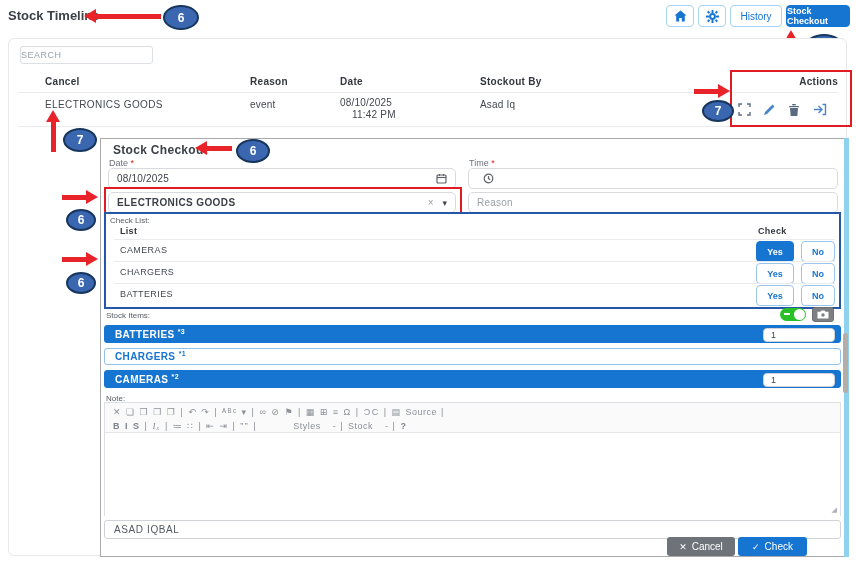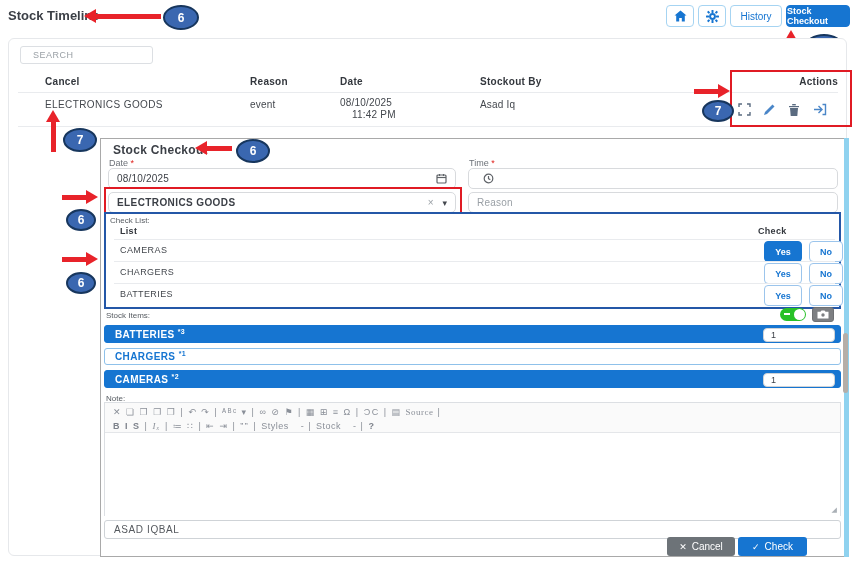--- a/index.html
+++ b/index.html
@@ -16,41 +16,41 @@
   .badge { background:#3a67b0; border:2px solid #17365d; border-radius:50%; color:#fff; font-weight:bold; font-size:12px; display:flex; align-items:center; justify-content:center; }
   .tail { background:#e8232a; }
   .head { width:0; height:0; }
   .head.left  { border-top:7px solid transparent; border-bottom:7px solid transparent; border-right:12px solid #e8232a; }
   .head.right { border-top:7px solid transparent; border-bottom:7px solid transparent; border-left:12px solid #e8232a; }
   .head.up    { border-left:7px solid transparent; border-right:7px solid transparent; border-bottom:12px solid #e8232a; }
   .redbox { border:2px solid #e01b24; background:transparent; pointer-events:none; }
 
   
   .card { left:8px; top:38px; width:839px; height:518px; border:1px solid #e6e8eb; border-radius:6px; background:#fff; }
-  .search { left:20px; top:46px; width:133px; height:18px; border:1px solid #dcdfe3; border-radius:3px; font-size:9px; padding:0 12px; color:#3b3f46; letter-spacing:.5px; }
+  .search { left:20px; top:46px; width:133px; height:18px; border:1px solid #dcdfe3; border-radius:3px; font-size:9px; padding:0 0; color:#3b3f46; letter-spacing:.5px; }
   .search::placeholder { color:#9aa0a6; letter-spacing:.5px; }
   .th { font-size:10px; font-weight:bold; color:#33373d; letter-spacing:.3px; }
   .td { font-size:10px; color:#43474d; letter-spacing:.2px; }
   .hr-line { height:1px; background:#e9ebee; }
   .act-ic { width:13px; height:13px; display:inline-block; color:#5a6b80; }
 
   
   .modal { left:100px; top:138px; width:745px; height:419px; background:#fff; border:1px solid #a9a9a9; }
   .modal::after { content:""; position:absolute; left:100%; top:-1px; bottom:-1px; width:5px; background:#8fd2ef; }
   .m-title { font-size:12px; font-weight:bold; color:#3b3f46; letter-spacing:.3px; }
   .lbl { font-size:9px; color:#6b7077; }
   .req { color:#e0231e; }
   .inp { border:1px solid #d8dadd; border-radius:5px; background:#fff; font-size:10px; color:#3b3f46; display:flex; align-items:center; padding:0 8px; }
   .inp input { border:none; outline:none; flex:1; font-size:10px; color:#3b3f46; font-family:inherit; background:transparent; letter-spacing:.2px; }
   .inp input::placeholder { color:#9aa0a6; }
   .ic-right { color:#5f6368; margin-left:6px; flex:none; }
 
   .cl-box { border:2px solid #2457a7; background:#fff; }
   .cl-lbl { font-size:8px; color:#555a60; }
-  .ynbtn { position:absolute; height:21px; border-radius:4px; font-size:9px; font-weight:bold; display:flex; align-items:center; justify-content:center; cursor:pointer;margin-left:8px; }
+  .ynbtn { position:absolute; height:21px; border-radius:4px; font-size:9px; font-weight:bold; display:flex; align-items:center; justify-content:center; cursor:pointer; }
   .ynbtn.outline { background:#fff; border:1px solid #9cc5ec; color:#1675d1; }
   .ynbtn.fill { background:#1675d1; border:1px solid #1675d1; color:#fff; }
 
   .bar { left:104px; width:737px; border-radius:3px; display:flex; align-items:center; }
   .bar.filled { background:#1675d1; border:1px solid #1675d1; color:#fff; }
   .bar.outline { background:#fff; border:1px solid #8fc1ea; color:#1675d1; }
   .bar .bname { font-size:10px; font-weight:bold; letter-spacing:.4px; margin-left:10px; }
   .bar sup { font-size:7px; }
   .qty { position:absolute; right:5px; top:2px; width:72px; height:14px; border:1px solid #cfd3d7; border-radius:4px; font-size:9px; padding:0 7px; color:#3b3f46; }
 
@@ -273,31 +273,31 @@
 <div class="abs bar filled" style="top:370px; height:18px;">
   <span class="bname"><span>CAMERAS</span> <sup>*2</sup></span>
   <input class="qty" value="1" style="">
 </div>
 
 <span class="abs cl-lbl" style="left:106px; top:394px;">Note:</span>
 <div class="abs editor">
   <div class="tb">
     <div class="tbrow">
       <span>✕  ❏  ❐  ❐  ❐  |  ↶  ↷  |  ᴬᴮᶜ ▾  |  ∞  ⊘  ⚑  |  ▦  ⊞  ≡  Ω  |  ϽϹ  |  ▤</span>
-      <span style="letter-spacing:.5px;font-family:Liberation Serif, serif;">Source</span>
+      <span style="letter-spacing:.5px;">Source</span>
       <span>  |</span>
     </div>
     <div class="tbrow">
       <span class="b">B  I  S</span>
       <span>  |  </span>
       <span class="i">Iₓ</span>
       <span>  |  </span>
       <span>≔  ∷  |  ⇤  ⇥  |  ””</span>
       <span>  |  </span>
-      <span style="letter-spacing:.5px;"><span>Styles</span>&nbsp;&nbsp;&nbsp;&nbsp;<span>-</span></span>
+      <span style="letter-spacing:.5px;margin-left:32px;"><span>Styles</span>&nbsp;&nbsp;&nbsp;&nbsp;<span>-</span></span>
       <span>  |  </span>
       <span style="letter-spacing:.5px;"><span>Stock</span>&nbsp;&nbsp;&nbsp;&nbsp;<span>-</span></span>
       <span>  |  </span>
       <span class="b">?</span>
     </div>
   </div>
   <div style="position:relative; height:83px; background:#fff;">
     <span class="resize">◢</span>
   </div>
 </div>

